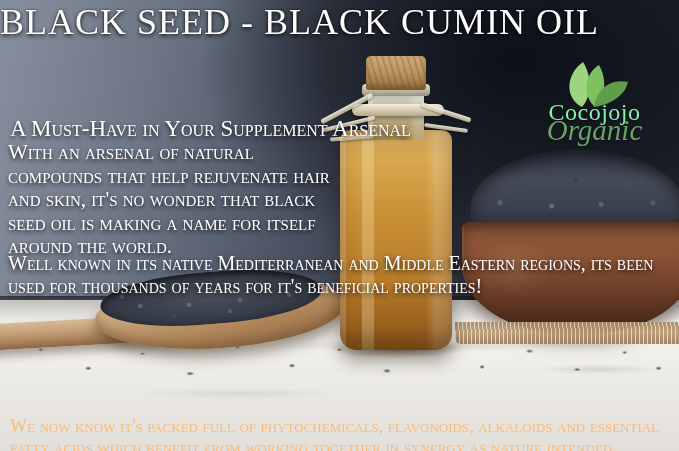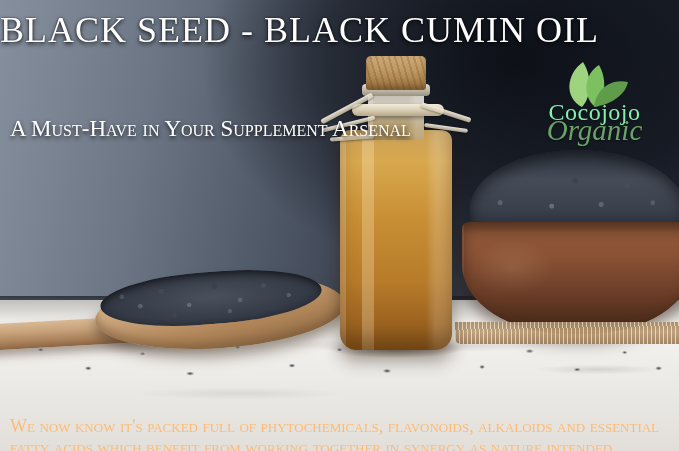--- a/index.html
+++ b/index.html
@@ -208,21 +208,21 @@
   #bottle-base-shadow {
     left: 330px; top: 340px; width: 132px; height: 18px;
     border-radius: 50%;
     background: radial-gradient(ellipse at 50% 50%, rgba(60,40,20,0.55), rgba(0,0,0,0) 72%);
   }
 
   
   .txt { position: absolute; color: #fff; }
 
   #title {
-    left: 0; top: 12px; width: 577px;
+    left: 0; top: 4px; width: 577px;
     text-align: center;
     font-size: 36px;
     letter-spacing: 1px;
     line-height: 1;
     color: #fdfdfd;
     text-shadow: 0 2px 4px rgba(0,0,0,0.75), 0 0 2px rgba(0,0,0,0.6);
     white-space: nowrap;
   }
 
   .smallcaps { font-variant: small-caps; margin-top: 24px; }
@@ -313,15 +313,17 @@
       <path d="M30 47 C12 38 14 14 31 2 C40 16 40 36 30 47 Z" fill="#9ed47f"></path>
       <path d="M43 47 C30 36 32 14 47 5 C55 19 54 38 43 47 Z" fill="#7cc05f"></path>
       <path d="M42 47 C50 46 72 40 76 22 C58 18 44 30 42 47 Z" fill="#5f9d4a"></path>
     </svg>
     <div id="logo-name">Cocojojo</div>
     <div id="logo-sub">Organic</div>
   </div>
 
   <div id="title" class="txt">BLACK SEED - BLACK CUMIN OIL</div>
   <div id="headline" class="txt smallcaps">A Must-Have in Your Supplement Arsenal</div>
+  <div id="para1" class="txt smallcaps">With an arsenal of natural compounds that help rejuvenate hair and skin, it's no wonder that black seed oil is making a name for itself around the world.</div>
+  <div id="para2" class="txt smallcaps">Well known in its native Mediterranean and Middle Eastern regions, its been used for thousands of years for it's beneficial properties!</div>
   <div id="para3" class="txt smallcaps">We now know it's packed full of phytochemicals, flavonoids, alkaloids and essential fatty acids which benefit from working together in synergy as nature intended.</div>
 
 </div>
 
 </body></html>

